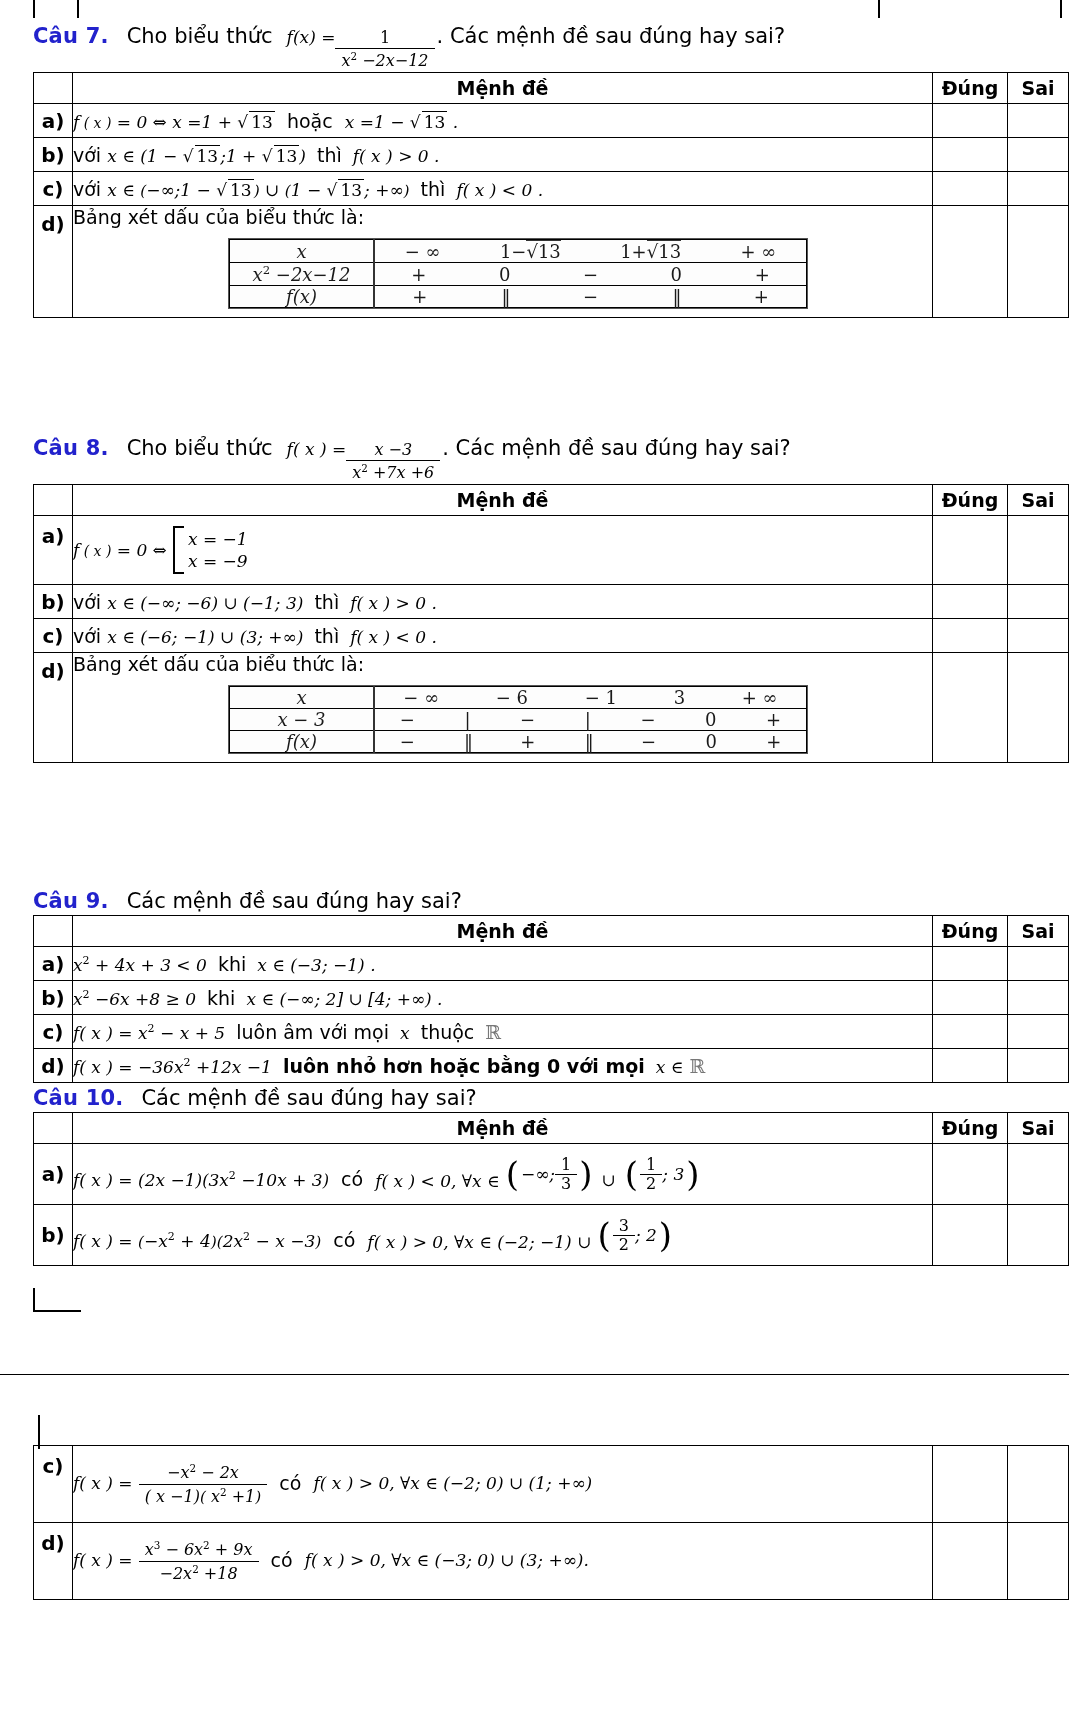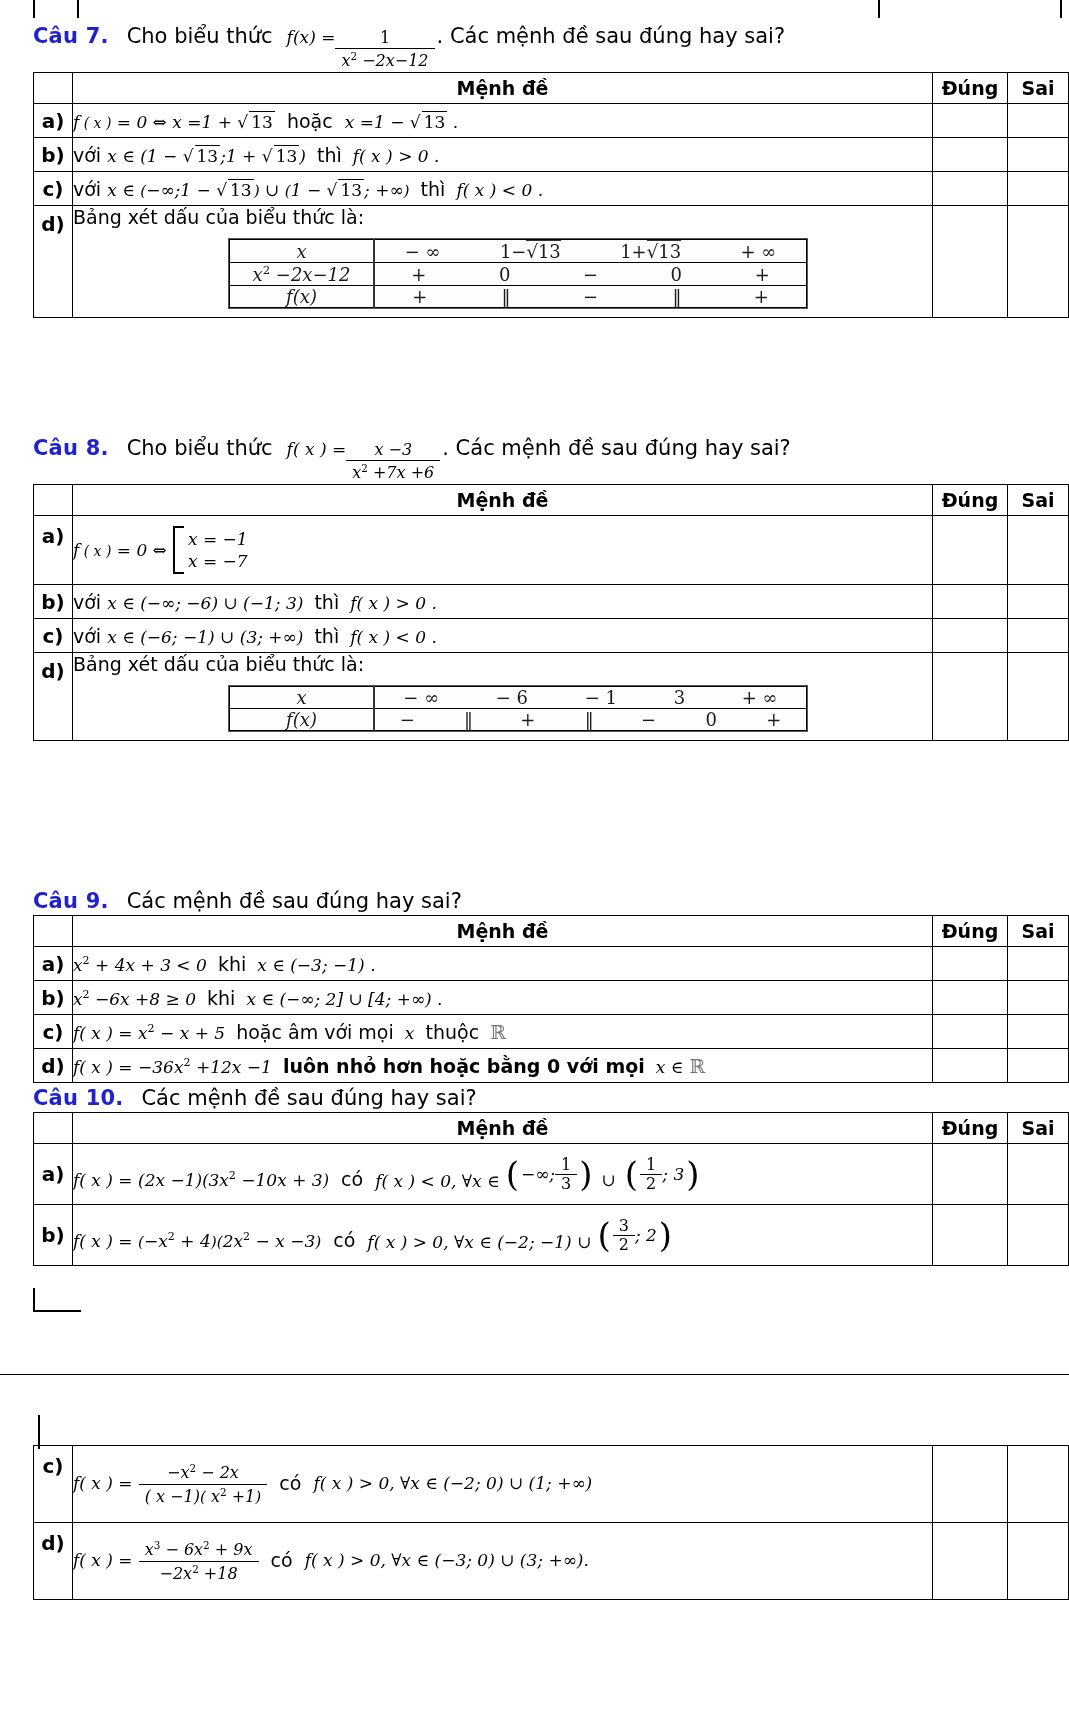--- a/index.html
+++ b/index.html
@@ -204,21 +204,21 @@
       </tr>
 
       <tr>
         <td class="col-letter" style="vertical-align:top;padding-top:8px;">a)</td>
         <td class="cell" style="height:68px;">
           <span class="m">f<span style="font-size:.82em;"> ( x )</span> = 0 ⇔</span>
           <span class="sys">
             <span class="sysbar"></span>
             <span class="syslines m">
               <span style="display:block;">x = −1</span>
-              <span style="display:block;">x = −7</span>
+              <span style="display:block;">x = −9</span>
             </span>
           </span>
         </td>
         <td class="col-dung"></td>
         <td class="col-sai"></td>
       </tr>
 
       <tr class="rowh">
         <td class="col-letter">b)</td>
         <td class="cell">
@@ -256,20 +256,34 @@
                   <div class="vrow">
                     <span>− ∞</span>
                     <span>− 6</span>
                     <span>− 1</span>
                     <span>3</span>
                     <span>+ ∞</span>
                   </div>
                 </td>
               </tr>
               <tr>
+                <td class="lab">x − 3</td>
+                <td class="vals">
+                  <div class="vrow">
+                    <span>−</span>
+                    <span>|</span>
+                    <span>−</span>
+                    <span>|</span>
+                    <span>−</span>
+                    <span>0</span>
+                    <span>+</span>
+                  </div>
+                </td>
+              </tr>
+              <tr>
                 <td class="lab">f(x)</td>
                 <td class="vals">
                   <div class="vrow">
                     <span>−</span>
                     <span class="bar2">‖</span>
                     <span>+</span>
                     <span class="bar2">‖</span>
                     <span>−</span>
                     <span>0</span>
                     <span>+</span>
@@ -318,21 +332,21 @@
           <span class="vi" style="margin:0 5px;">khi</span>
           <span class="m">x ∈ (−∞; 2] ∪ [4; +∞) .</span>
         </td>
         <td class="col-dung"></td>
         <td class="col-sai"></td>
       </tr>
       <tr class="rowh">
         <td class="col-letter">c)</td>
         <td class="cell">
           <span class="m">f( x ) = x<sup>2</sup> − x + 5</span>
-          <span class="vi" style="margin:0 5px;">hoặc âm với mọi</span>
+          <span class="vi" style="margin:0 5px;">luôn âm với mọi</span>
           <span class="m">x</span>
           <span class="vi" style="margin:0 5px;">thuộc</span>
           <span style="font-family:'DejaVu Serif',serif;color:#777;font-size:19px;">ℝ</span>
         </td>
         <td class="col-dung"></td>
         <td class="col-sai"></td>
       </tr>
       <tr class="rowh">
         <td class="col-letter">d)</td>
         <td class="cell">

